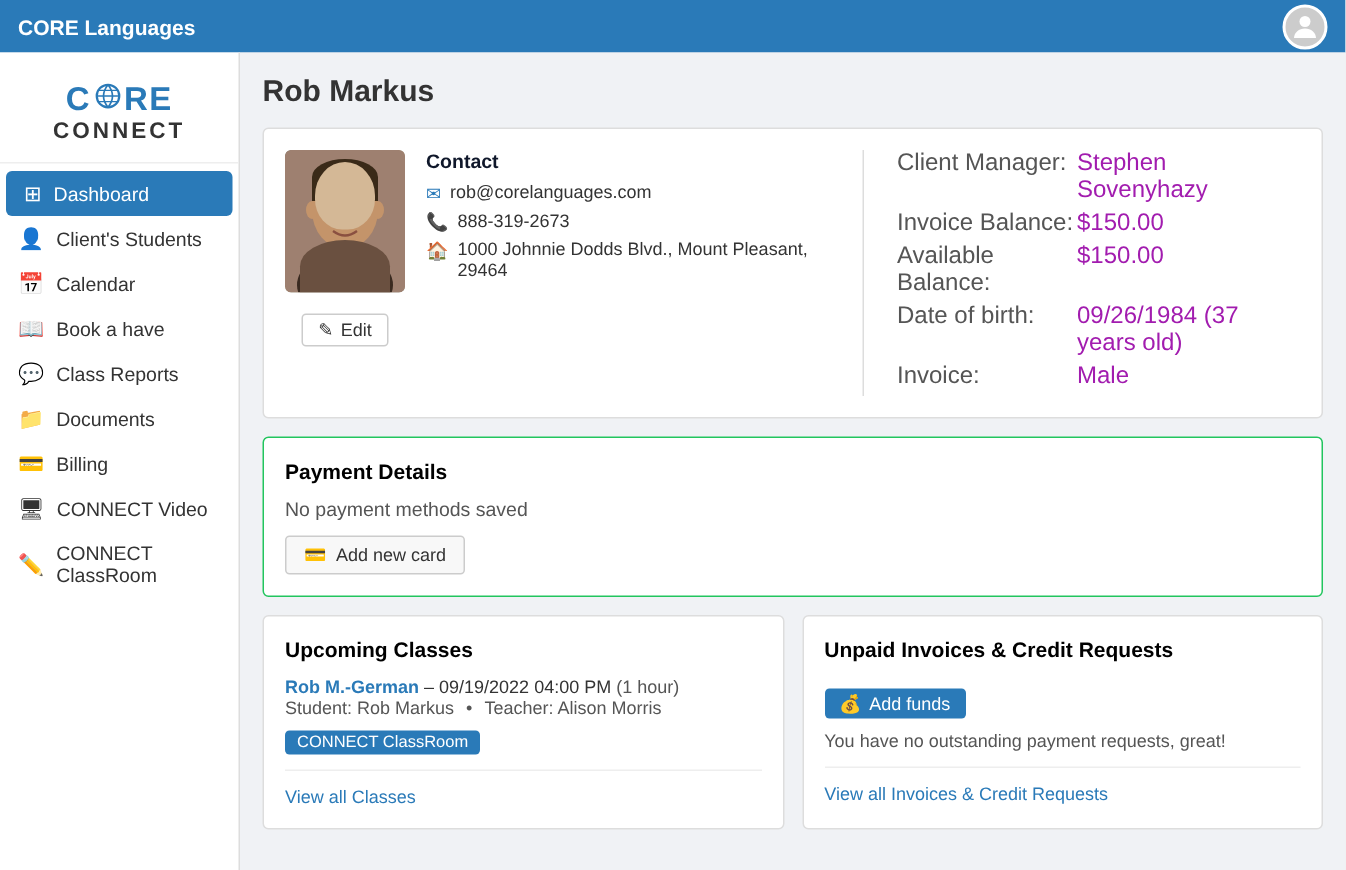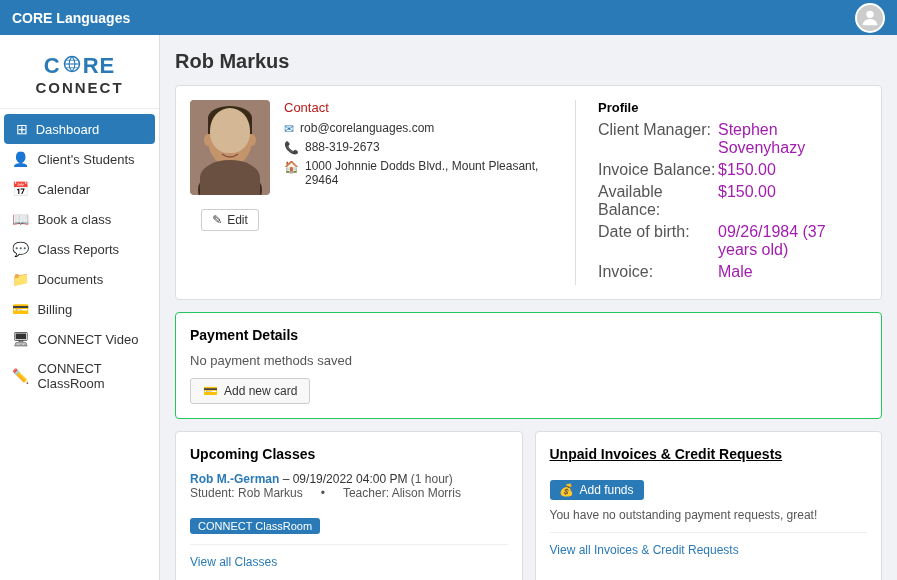--- a/index.html
+++ b/index.html
@@ -78,21 +78,21 @@
       position: absolute; top: 8px; left: 50%; transform: translateX(-50%);
       width: 40px; height: 45px; background: #d4b896; border-radius: 50% 50% 45% 45%;
     }
     .profile-photo-img::after {
       content: '';
       position: absolute; bottom: 0; left: 50%; transform: translateX(-50%);
       width: 60px; height: 35px; background: #6a5040; border-radius: 50% 50% 0 0;
     }
 
     .contact-section { flex: 1; }
-    .section-heading { font-weight: normal; font-size: 13px; margin-bottom: 6px; color: #b91c1c; }
+    .section-heading { font-weight: bold; font-size: 13px; margin-bottom: 6px; color: #0f172a; }
     .contact-item { display: flex; align-items: flex-start; gap: 6px; margin-bottom: 4px; font-size: 12px; color: #333; }
     .contact-item .icon { color: #2a7ab8; font-size: 12px; margin-top: 1px; }
 
     .edit-btn {
       display: inline-flex; align-items: center; gap: 5px;
       background: #fff; border: 1px solid #ccc; border-radius: 3px;
       padding: 3px 10px; font-size: 12px; cursor: pointer; margin-top: 8px; color: #333;
     }
 
     .profile-info { flex: 1; }
@@ -120,21 +120,21 @@
       background: white; border: 1px solid #ddd; border-radius: 4px;
       padding: 14px; flex: 1;
     }
     .unpaid-card {
       background: white; border: 1px solid #ddd; border-radius: 4px;
       padding: 14px; flex: 1;
     }
     .card-section-heading { font-weight: bold; font-size: 14px; margin-bottom: 10px; }
     .class-entry { font-size: 12px; margin-bottom: 6px; }
     .class-entry-title { color: #2a7ab8; font-weight: bold; }
-    .class-entry-details { color: #555; display: flex; align-items: center; gap: 18px; flex-wrap: wrap; }
+    .class-entry-details { color: #555; display: flex; align-items: center; gap: 8px; flex-wrap: wrap; }
     .connect-badge {
       background: #2a7ab8; color: white; border-radius: 3px;
       padding: 2px 8px; font-size: 11px; display: inline-block;
     }
     .view-all-link { color: #2a7ab8; font-size: 12px; cursor: pointer; margin-top: 8px; display: block; }
     .add-funds-btn {
       display: inline-flex; align-items: center; gap: 5px;
       background: #2a7ab8; color: white; border: none; border-radius: 3px;
       padding: 3px 10px; font-size: 12px; cursor: pointer; margin-bottom: 8px;
     }
@@ -187,21 +187,21 @@
       <span class="sidebar-item-label">Client's Students</span>
     </div>
 
     <div class="sidebar-item">
       <span class="icon">📅</span>
       <span class="sidebar-item-label">Calendar</span>
     </div>
 
     <div class="sidebar-item">
       <span class="icon">📖</span>
-      <span class="sidebar-item-label">Book a class</span>
+      <span class="sidebar-item-label">Book a have</span>
     </div>
 
     <div class="sidebar-item">
       <span class="icon">💬</span>
       <span class="sidebar-item-label">Class Reports</span>
     </div>
 
     <div class="sidebar-item">
       <span class="icon">📁</span>
       <span class="sidebar-item-label">Documents</span>
@@ -279,21 +279,20 @@
           </div>
           <div class="contact-item">
             <span class="icon">🏠</span>
             <span>1000 Johnnie Dodds Blvd., Mount Pleasant, 29464</span>
           </div>
         </div>
 
         <div style="width:1px; background:#ddd; margin: 0 8px;"></div>
 
         <div class="profile-info">
-          <div class="profile-info-heading">Profile</div>
           <div class="profile-row">
             <span class="profile-label">Client Manager:</span>
             <span class="profile-value">Stephen Sovenyhazy</span>
           </div>
           <div class="profile-row">
             <span class="profile-label">Invoice Balance:</span>
             <span class="profile-value">$150.00</span>
           </div>
           <div class="profile-row">
             <span class="profile-label">Available Balance:</span>
@@ -335,21 +334,21 @@
             <span>•</span>
             <span>Teacher: Alison Morris</span>
             <span class="connect-badge">CONNECT ClassRoom</span>
           </div>
         </div>
         <hr class="divider">
         <a class="view-all-link">View all Classes</a>
       </div>
 
       <div class="unpaid-card">
-        <div style="display:flex; align-items:center; gap:10px; margin-bottom:8px;text-decoration:underline;">
+        <div style="display:flex; align-items:center; gap:10px; margin-bottom:8px;">
           <div class="card-section-heading">Unpaid Invoices &amp; Credit Requests</div>
         </div>
         <button class="add-funds-btn">
           <span>💰</span>
           <span>Add funds</span>
         </button>
         <div class="no-outstanding">You have no outstanding payment requests, great!</div>
         <hr class="divider">
         <a class="view-all-link">View all Invoices &amp; Credit Requests</a>
       </div>

